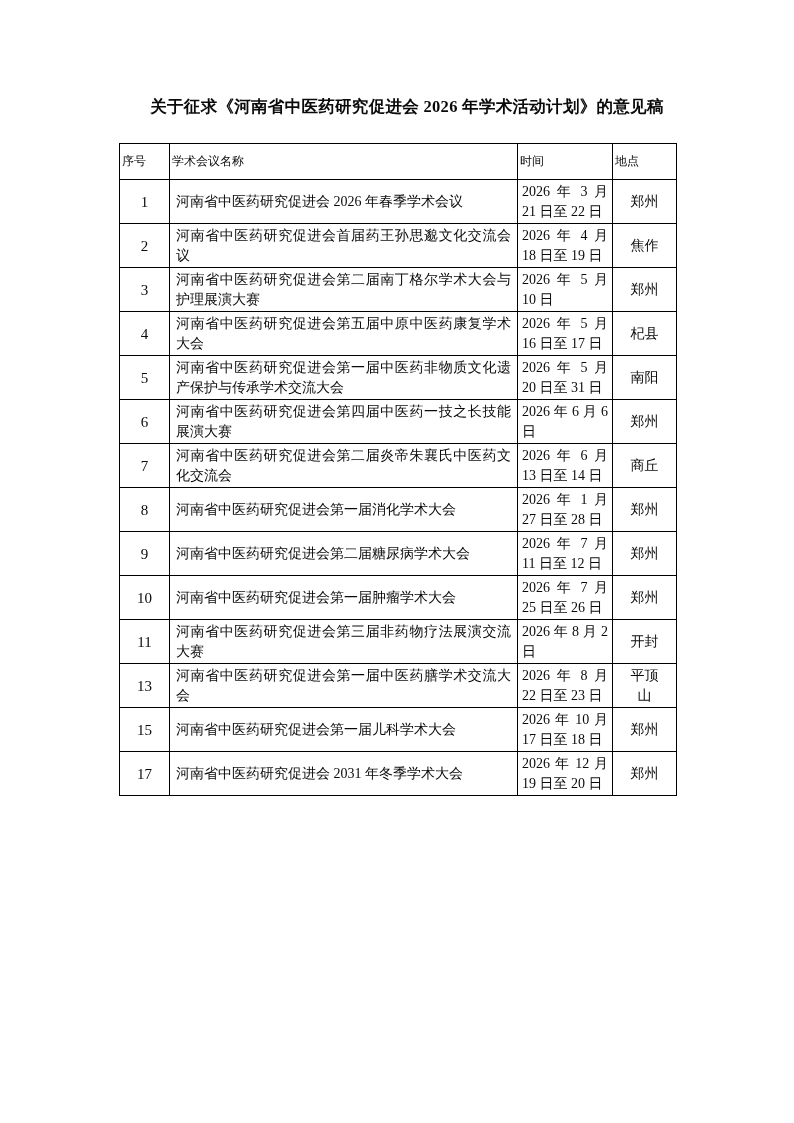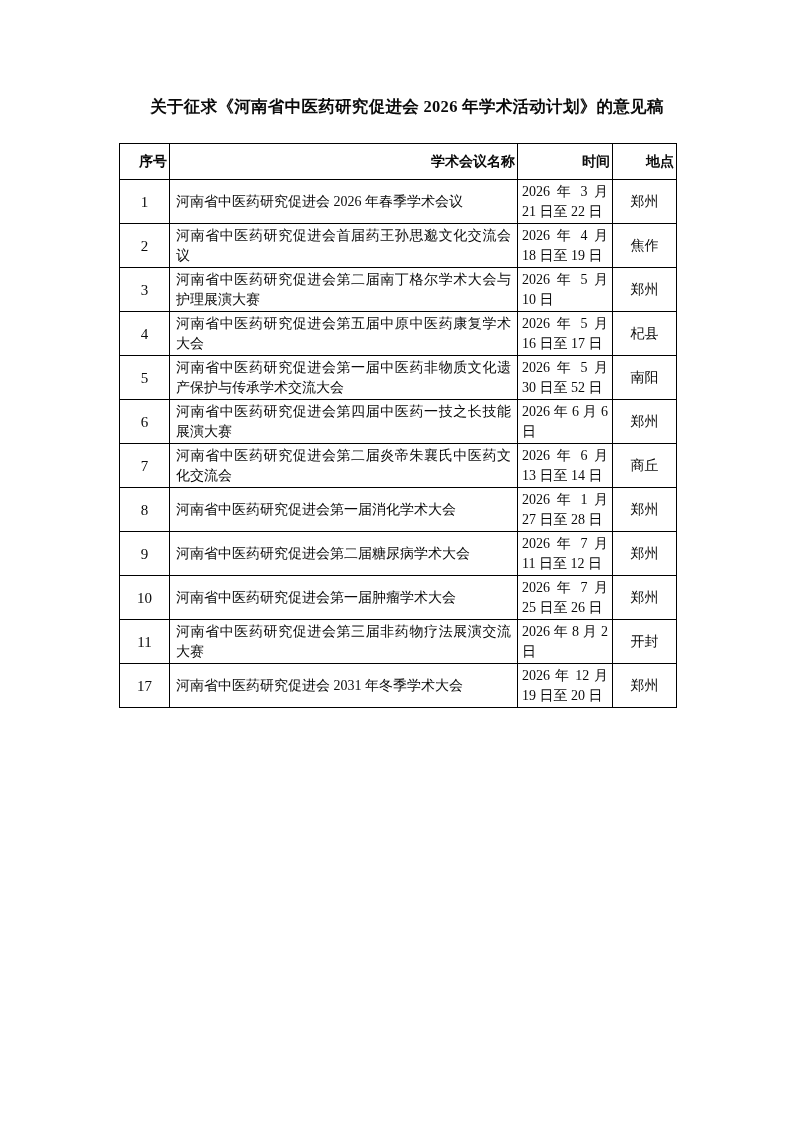--- a/index.html
+++ b/index.html
@@ -41,23 +41,23 @@
     border-collapse: collapse;
     table-layout: fixed;
   }
   .conference-table th,
   .conference-table td {
     border: 1px solid #000000;
     overflow: hidden;
   }
   .conference-table th {
     height: 35px;
-    font-size: 14px;
-    font-weight: bold;
-    text-align: right;
+    font-size: 12px;
+    font-weight: normal;
+    text-align: left;
     padding: 0 2px;
   }
   .conference-table td {
     height: 41px;
     font-size: 14px;
     line-height: 20px;
     vertical-align: middle;
     padding: 1px 6px;
   }
   .col-no   { width: 50px; }
@@ -128,21 +128,21 @@
         </tr>
         <tr>
           <td class="col-no">4</td>
           <td class="col-name">河南省中医药研究促进会第五届中原中医药康复学术大会</td>
           <td class="col-date">2026 年 5 月 16 日至 17 日</td>
           <td class="col-loc">杞县</td>
         </tr>
         <tr>
           <td class="col-no">5</td>
           <td class="col-name">河南省中医药研究促进会第一届中医药非物质文化遗产保护与传承学术交流大会</td>
-          <td class="col-date">2026 年 5 月 30 日至 52 日</td>
+          <td class="col-date">2026 年 5 月 20 日至 31 日</td>
           <td class="col-loc">南阳</td>
         </tr>
         <tr>
           <td class="col-no">6</td>
           <td class="col-name">河南省中医药研究促进会第四届中医药一技之长技能展演大赛</td>
           <td class="col-date">2026 年 6 月 6 日</td>
           <td class="col-loc">郑州</td>
         </tr>
         <tr>
           <td class="col-no">7</td>
@@ -168,20 +168,32 @@
           <td class="col-date">2026 年 7 月 25 日至 26 日</td>
           <td class="col-loc">郑州</td>
         </tr>
         <tr>
           <td class="col-no">11</td>
           <td class="col-name">河南省中医药研究促进会第三届非药物疗法展演交流大赛</td>
           <td class="col-date">2026 年 8 月 2 日</td>
           <td class="col-loc">开封</td>
         </tr>
         <tr>
+          <td class="col-no">13</td>
+          <td class="col-name">河南省中医药研究促进会第一届中医药膳学术交流大会</td>
+          <td class="col-date">2026 年 8 月 22 日至 23 日</td>
+          <td class="col-loc">平顶山</td>
+        </tr>
+        <tr>
+          <td class="col-no">15</td>
+          <td class="col-name">河南省中医药研究促进会第一届儿科学术大会</td>
+          <td class="col-date">2026 年 10 月 17 日至 18 日</td>
+          <td class="col-loc">郑州</td>
+        </tr>
+        <tr>
           <td class="col-no">17</td>
           <td class="col-name">河南省中医药研究促进会 2031 年冬季学术大会</td>
           <td class="col-date">2026 年 12 月 19 日至 20 日</td>
           <td class="col-loc">郑州</td>
         </tr>
       </tbody>
   </table>
 
 </div>
 

